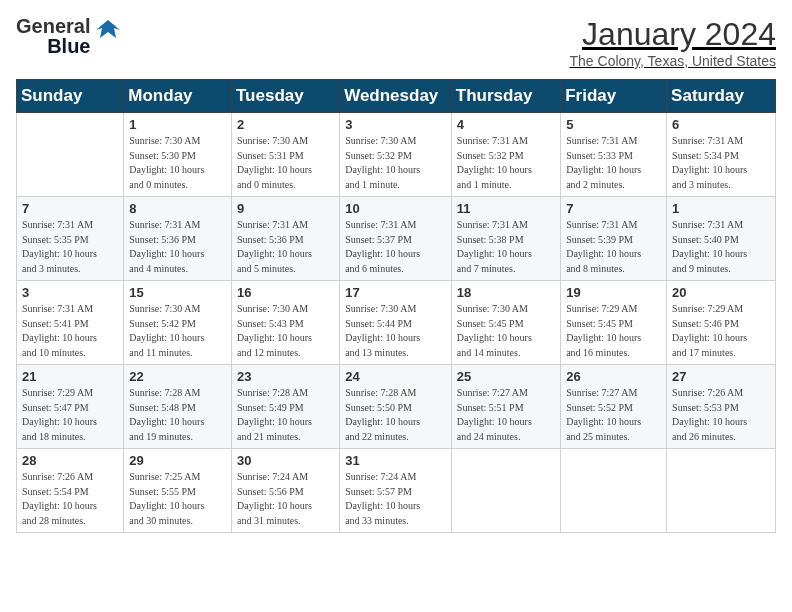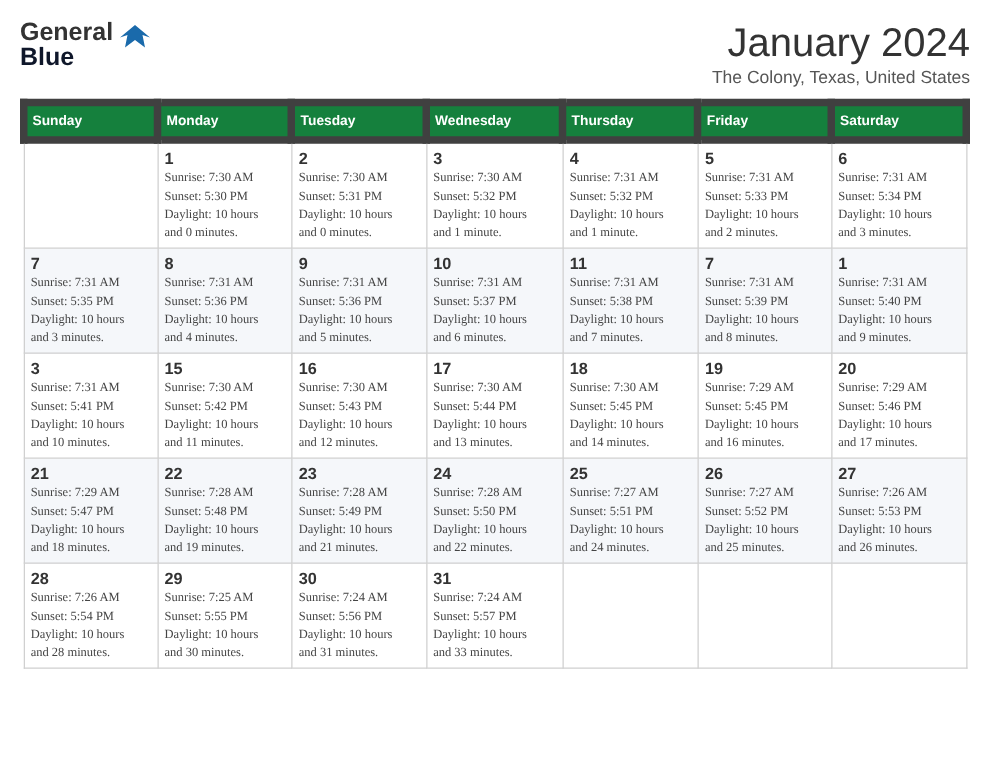--- a/index.html
+++ b/index.html
@@ -11,44 +11,45 @@
       padding: 16px;
     }
     .header {
       display: flex;
       justify-content: space-between;
       align-items: flex-start;
       margin-bottom: 10px;
     }
     .title-block {
       text-align: right;
+      text-decoration: underline;
     }
     .month-title {
       font-size: 32px;
       font-weight: normal;
       color: #333;
     }
     .location-title {
       font-size: 14px;
       color: #555;
       margin-left: 48px;
     }
     .calendar {
       width: 100%;
       border-collapse: collapse;
       border: 1px solid #ccc;
     }
     .calendar th {
-      background: #15803d;
+      background: #0c4a6e;
       color: #fff;
-      font-size: 11px;
+      font-size: 17px;
       font-weight: bold;
       padding: 6px 4px;
       text-align: left;
-      border: 6px solid #404040;
+      border: 1px solid #404040;
     }
     .calendar td {
       vertical-align: top;
       border: 1px solid #d0d0d0;
       padding: 4px 5px;
       font-size: 11px;
       color: #333;
       width: 113px;
       min-height: 80px;
     }
@@ -75,20 +76,21 @@
       background: #f9f9f9;
     }
     .logo-container {
       display: flex;
       align-items: center;
     }
     .logo-word {
       display: flex;
       flex-direction: column;
       line-height: 1;
+      align-items: flex-end;
     }
     .general-text {
       font-size: 20px;
       font-weight: bold;
       color: #333;
     }
     .blue-text {
       font-size: 20px;
       font-weight: bold;
       color: #0f172a;

